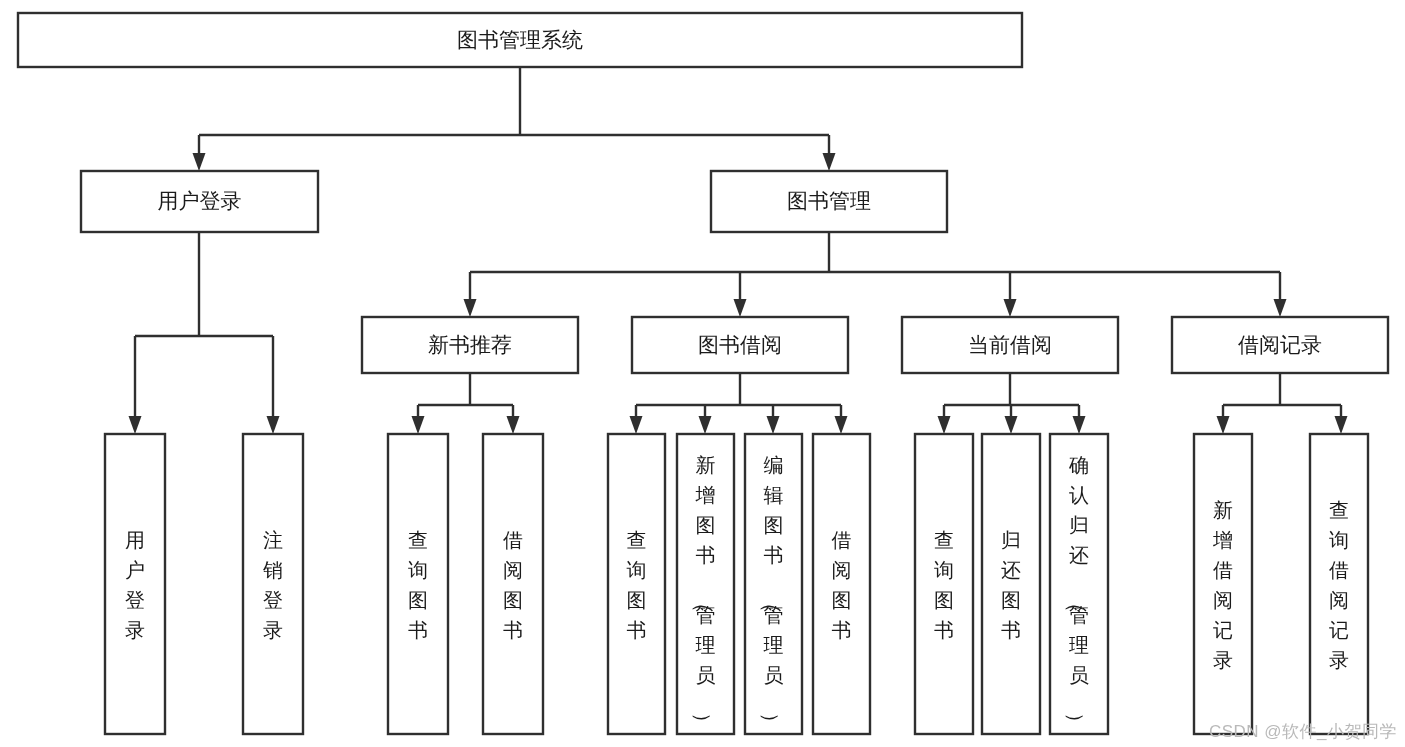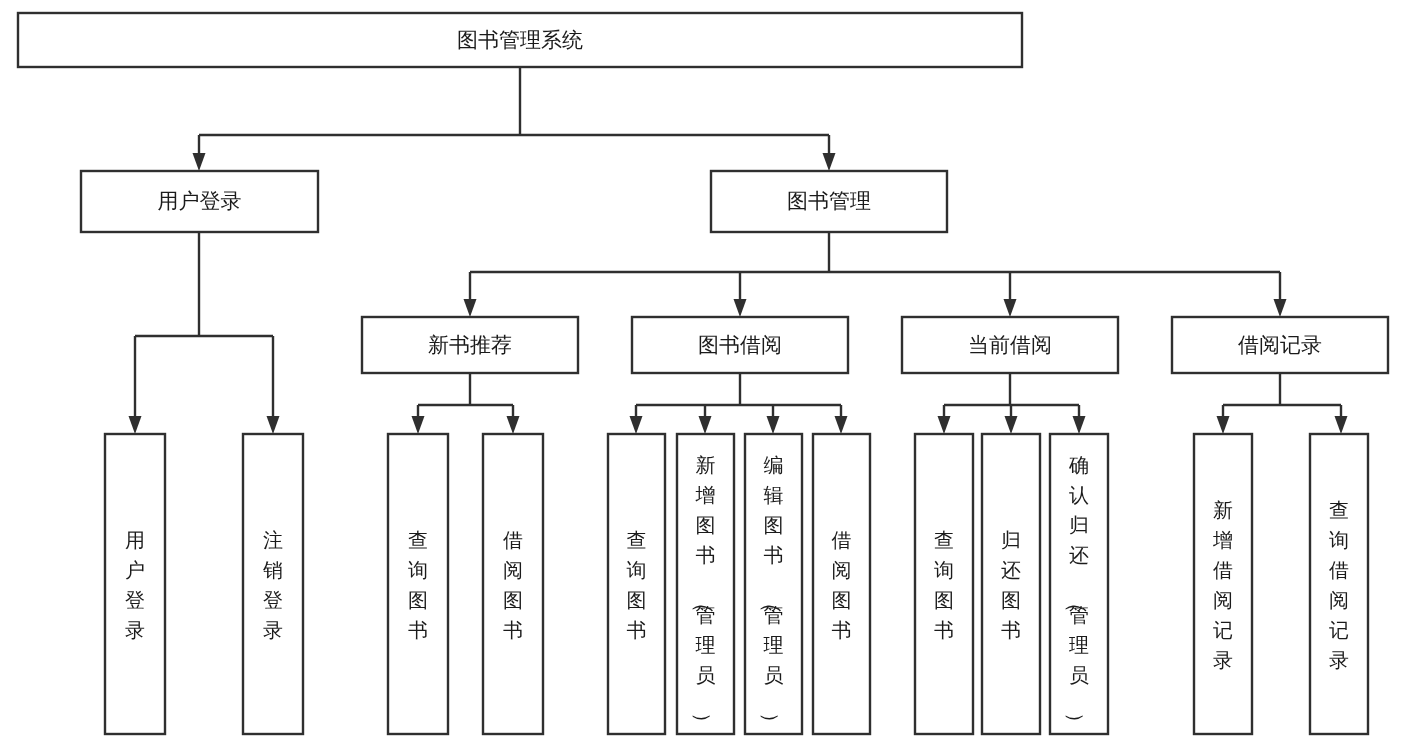--- a/index.html
+++ b/index.html
@@ -216,13 +216,14 @@
         <g>
           <rect class="node-rect" x="1194" y="434" width="58" height="300"></rect>
           <text class="node-label-v" x="1223" y="517.4"><tspan x="1223" dy="0">新</tspan><tspan x="1223" dy="30">增</tspan><tspan x="1223" dy="30">借</tspan><tspan x="1223" dy="30">阅</tspan><tspan x="1223" dy="30">记</tspan><tspan x="1223" dy="30">录</tspan></text>
         </g>
         <g>
           <rect class="node-rect" x="1310" y="434" width="58" height="300"></rect>
           <text class="node-label-v" x="1339" y="517.4"><tspan x="1339" dy="0">查</tspan><tspan x="1339" dy="30">询</tspan><tspan x="1339" dy="30">借</tspan><tspan x="1339" dy="30">阅</tspan><tspan x="1339" dy="30">记</tspan><tspan x="1339" dy="30">录</tspan></text>
         </g>
       </g>
   </svg>
+  <div class="watermark-text">CSDN @软件_小贺同学</div>
 </div>
 
 </body></html>

